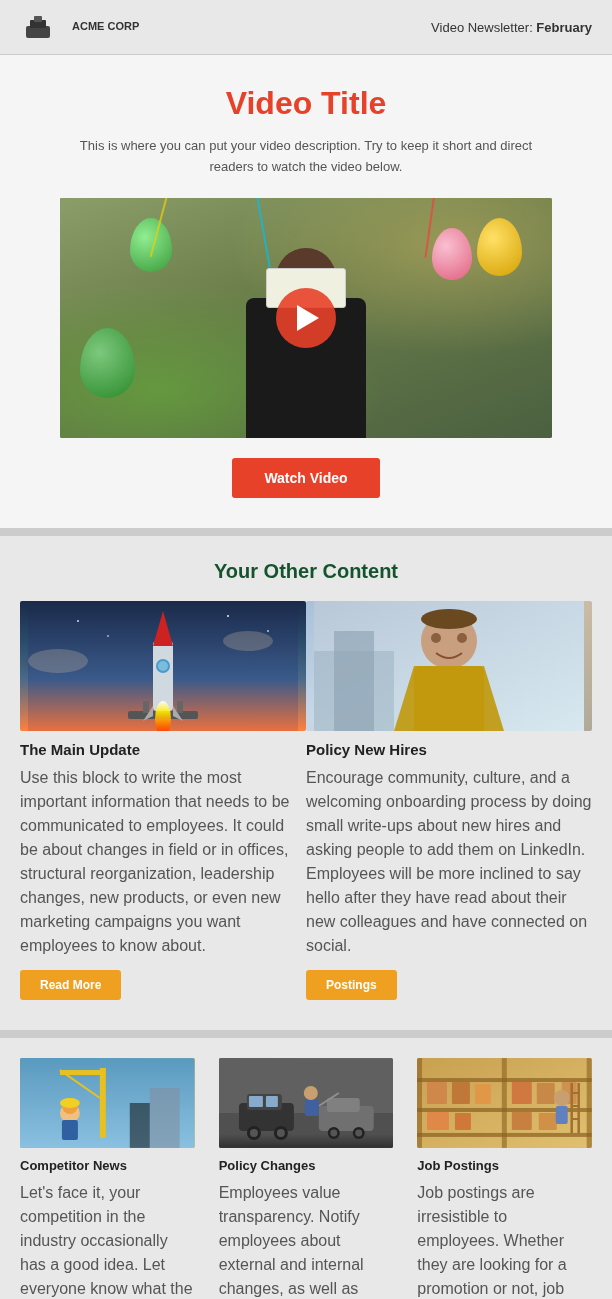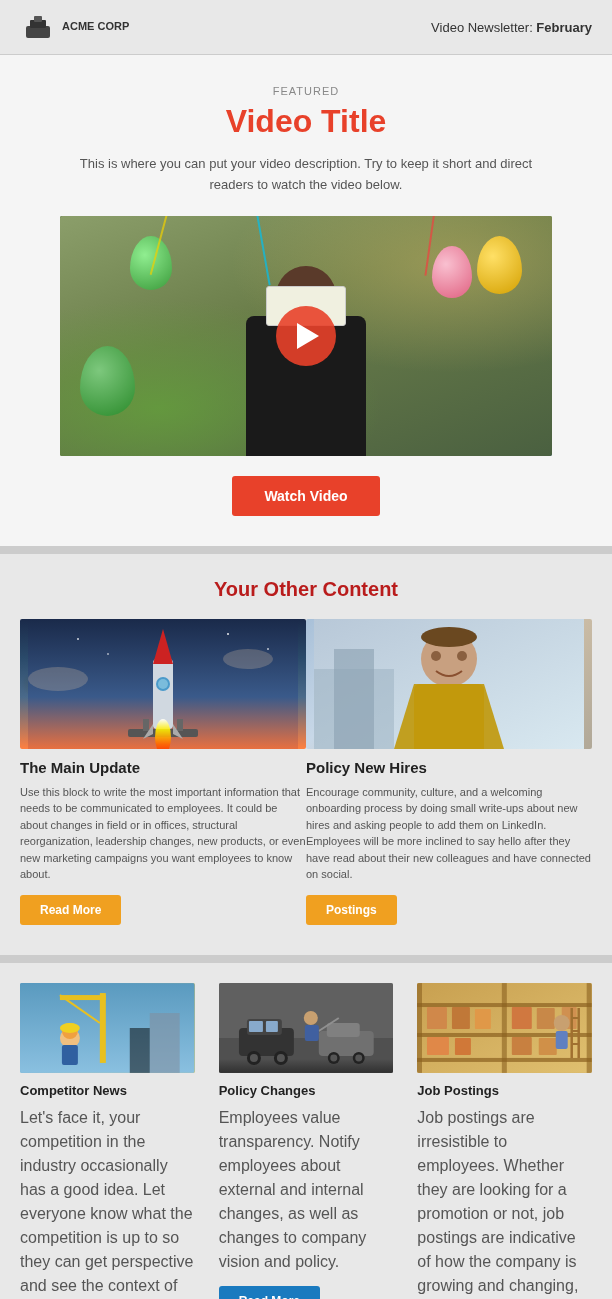--- a/index.html
+++ b/index.html
@@ -20,21 +20,21 @@
       background: #e8e8e8;
       border-bottom: 1px solid #ccc;
       padding: 12px 20px;
       display: flex;
       align-items: center;
       justify-content: space-between;
     }
     .logo-area {
       display: flex;
       align-items: center;
-      gap: 6px;
+      gap: 16px;
     }
     .logo-icon {
       width: 36px;
       height: 30px;
     }
     .logo-text {
       font-size: 11px;
       font-weight: bold;
       color: #333;
       line-height: 1.2;
@@ -195,21 +195,21 @@
 
     
     .other-content-section {
       background: #e8e8e8;
       padding: 24px 20px 30px;
       margin-top: 8px;
     }
     .section-heading {
       font-size: 20px;
       font-weight: bold;
-      color: #b91c1c;
+      color: #14532d;
       text-align: center;
       margin-bottom: 18px;
     }
     .two-col-grid {
       display: grid;
       grid-template-columns: 1fr 1fr;
       margin-bottom: 0;
     }
     .content-card {
       background: transparent;
@@ -222,21 +222,21 @@
       overflow: hidden;
       position: relative;
     }
     .card-title {
       font-size: 15px;
       font-weight: bold;
       color: #222;
       margin-bottom: 8px;
     }
     .card-text {
-      font-size: 11px;
+      font-size: 16px;
       color: #555;
       line-height: 1.5;
       margin-bottom: 12px;
     }
     .btn-yellow {
       display: inline-block;
       background: #f0a020;
       color: white;
       padding: 8px 20px;
       font-size: 12px;
@@ -332,21 +332,20 @@
         <rect x="14" y="4" width="8" height="6" rx="1" fill="#555"></rect>
       </svg>
       <span class="logo-text">ACME CORP</span>
     </div>
     <div class="header-title">
       <span>Video Newsletter: </span><strong>February</strong>
     </div>
   </div>
 
   <div class="featured-section">
-    <div class="featured-label">FEATURED</div>
     <div class="featured-title">Video Title</div>
     <p class="featured-description">This is where you can put your video description. Try to keep it short and direct readers to watch the video below.</p>
 
     
     <div class="video-thumbnail">
       <div class="video-bg"></div>
 
       <div class="balloon-green"></div>
       <div class="balloon-green2"></div>
       <div class="balloon-yellow"></div>

